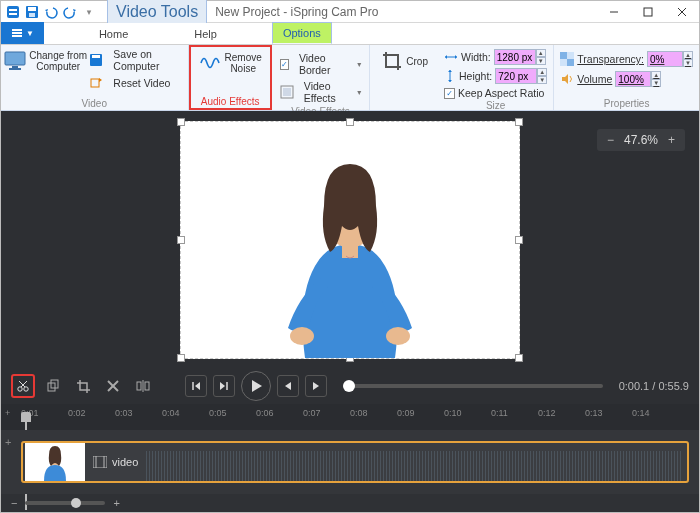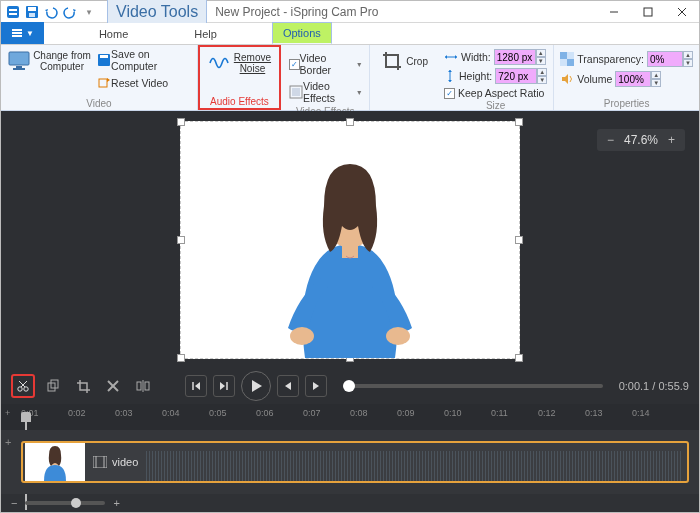--- a/index.html
+++ b/index.html
@@ -20,21 +20,21 @@
   .tab.active { background:#bef264; border:1px solid #a6c0e6; border-bottom:1px solid #f2f6fc; color:#2360b0; }
   
   .ribbon { height:66px; background:#f2f6fc; border-bottom:1px solid #c9d6ea; display:flex; }
   .group { border-right:1px solid #d7e1f0; display:flex; flex-direction:column; padding:2px 6px 0 6px; }
   .group-body { flex:1; display:flex; align-items:flex-start; gap:4px; }
   .group-label { text-align:center; color:#888; font-size:10px; padding:1px 0; }
   .bigbtn { display:flex; flex-direction:row; align-items:center; justify-content:center; padding:2px 4px; gap:2px; min-width:48px; }
   .bigbtn .ico { width:24px; height:24px; display:flex; align-items:center; justify-content:center; }
   .bigbtn .lbl { font-size:10px; text-align:center; line-height:11px; }
   .smallstack { display:flex; flex-direction:column; gap:2px; }
-  .smallbtn { display:flex; align-items:center; gap:0; padding:1px 2px; font-size:10.5px; }
+  .smallbtn { display:flex; align-items:center; gap:10px; padding:1px 2px; font-size:10.5px; }
   .smallbtn .ico { width:14px; height:14px; display:flex; align-items:center; justify-content:center; }
   .chk { width:11px; height:11px; border:1px solid #888; display:inline-flex; align-items:center; justify-content:center; font-size:8px; color:#1976d2; background:#fff; }
   .szrow { display:flex; align-items:center; gap:3px; font-size:10.5px; }
   .spin { display:flex; align-items:center; }
   .spin input { width:42px; height:16px; border:1px solid #aab8cc; font-size:10px; padding:0 2px; background:#f0abfc; }
   .spinbtns { display:flex; flex-direction:column; }
   .spinbtns span { width:10px; height:8px; border:1px solid #aab8cc; background:#eef3fb; font-size:6px; line-height:6px; text-align:center; color:#555;}
   .red-box { border:2px solid #e53935 !important; }
   .red-label { color:#e53935; }
   
@@ -189,21 +189,21 @@
     </div>
 
     <div class="group red-box" style="padding:2px 4px 0 4px;">
       <div class="group-body">
         <div class="bigbtn">
           <span class="ico">
               <svg width="26" height="22">
                 <path d="M2 11 q3 -9 6 0 q3 9 6 0 q3 -9 6 0" fill="none" stroke="#1978d4" stroke-width="1.6"></path>
               </svg>
             </span>
-          <span class="lbl" style="white-space:pre;text-decoration:underline;">Remove
+          <span class="lbl" style="white-space:pre;">Remove
 Noise</span>
         </div>
       </div>
       <div class="group-label red-label">Audio Effects</div>
     </div>
 
     <div class="group">
       <div class="group-body">
         <div class="smallstack" style="padding-top:4px;">
           <div class="smallbtn">
@@ -279,21 +279,21 @@
           <span class="chk">✓</span>
           <span>Keep Aspect Ratio</span>
         </div>
       </div>
         </div>
       <div class="group-label">Size</div>
     </div>
 
     <div class="group" style="border-right:none;">
       <div class="group-body">
-          <div class="smallstack" style="padding-top:4px;gap:4px;">
+          <div class="smallstack" style="padding-top:4px;gap:4px;text-decoration:underline;">
         <div class="szrow">
           <span class="ico">
                 <svg width="14" height="14">
                   <rect width="14" height="14" fill="#cfe3f9"></rect>
                   <rect x="0" y="0" width="7" height="7" fill="#7fb2e6"></rect>
                   <rect x="7" y="7" width="7" height="7" fill="#7fb2e6"></rect>
                 </svg>
               </span>
           <span>Transparency:</span>
           <div class="spin">

